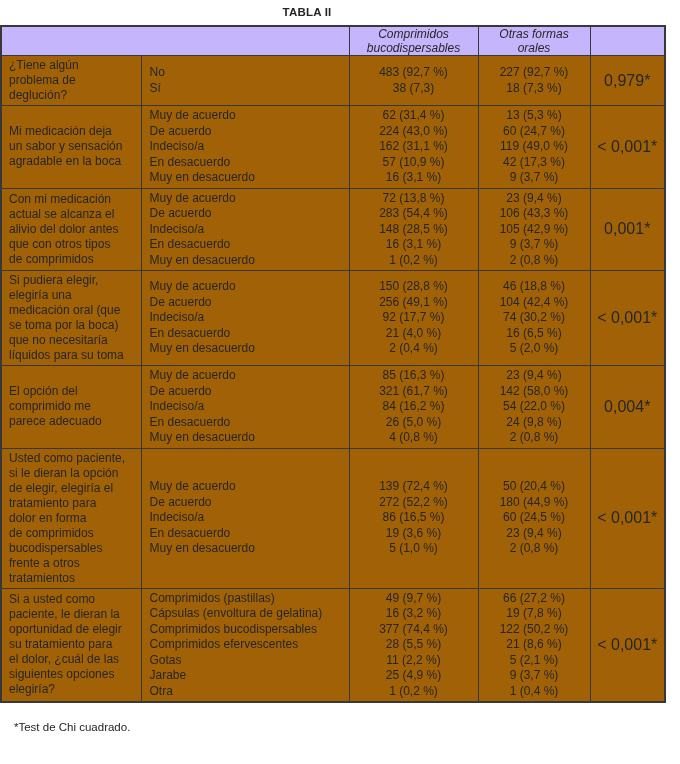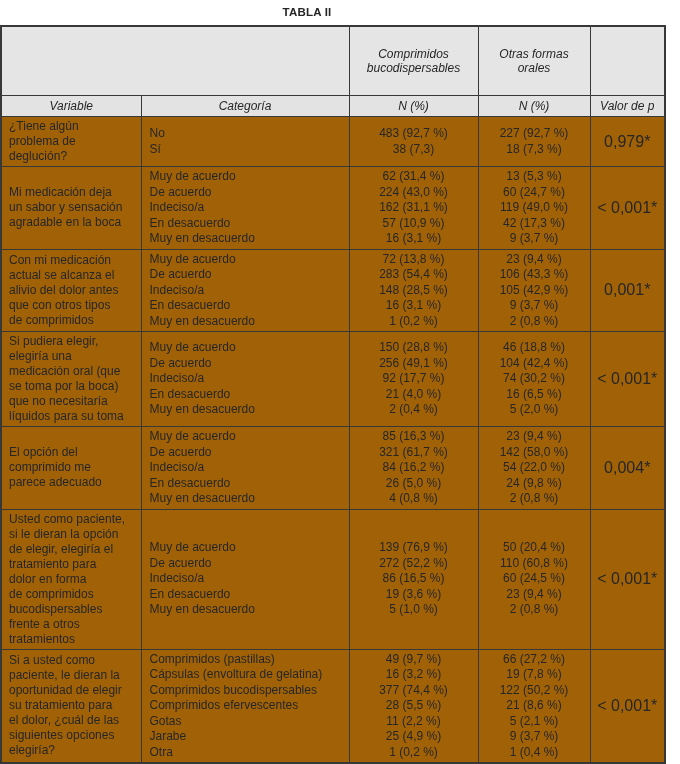--- a/index.html
+++ b/index.html
@@ -32,22 +32,22 @@
     overflow: hidden;
   }
   thead th {
     font-style: italic;
     font-weight: normal;
     font-size: 12px;
     text-align: center;
     vertical-align: middle;
   }
   th.ghead {
-    background: #e5e5e5;
-    padding: 20px 2px;
+    background: #c4b5fd;
+    padding: 0 2px;
     line-height: 14px;
     white-space: pre-line;
   }
   th.chead {
     background: #e3e3e3;
     padding: 2px 2px;
     height: 16px;
   }
   tbody td {
     vertical-align: middle;
@@ -92,27 +92,20 @@
     </colgroup>
     <thead>
       <tr>
         <th class="ghead" colspan="2"></th>
         <th class="ghead">Comprimidos
 bucodispersables</th>
         <th class="ghead">Otras formas
 orales</th>
         <th class="ghead"></th>
       </tr>
-      <tr>
-        <th class="chead">Variable</th>
-        <th class="chead">Categoría</th>
-        <th class="chead">N (%)</th>
-        <th class="chead">N (%)</th>
-        <th class="chead">Valor de p</th>
-      </tr>
     </thead>
     <tbody>
   <tr>
     <td class="var">¿Tiene algún
 problema de
 deglución?</td>
     <td class="cats">
             <div>No</div>
             <div>Sí</div>
           </td>
@@ -255,29 +248,29 @@
 frente a otros
 tratamientos</td>
     <td class="cats">
             <div>Muy de acuerdo</div>
             <div>De acuerdo</div>
             <div>Indeciso/a</div>
             <div>En desacuerdo</div>
             <div>Muy en desacuerdo</div>
           </td>
     <td class="vals">
-            <div>139 (76,9 %)</div>
+            <div>139 (72,4 %)</div>
             <div>272 (52,2 %)</div>
             <div>86 (16,5 %)</div>
             <div>19 (3,6 %)</div>
             <div>5 (1,0 %)</div>
           </td>
     <td class="vals">
             <div>50 (20,4 %)</div>
-            <div>110 (60,8 %)</div>
+            <div>180 (44,9 %)</div>
             <div>60 (24,5 %)</div>
             <div>23 (9,4 %)</div>
             <div>2 (0,8 %)</div>
           </td>
     <td class="pv">&lt; 0,001*</td>
   </tr>
 
   <tr>
     <td class="var">Si a usted como
 paciente, le dieran la

